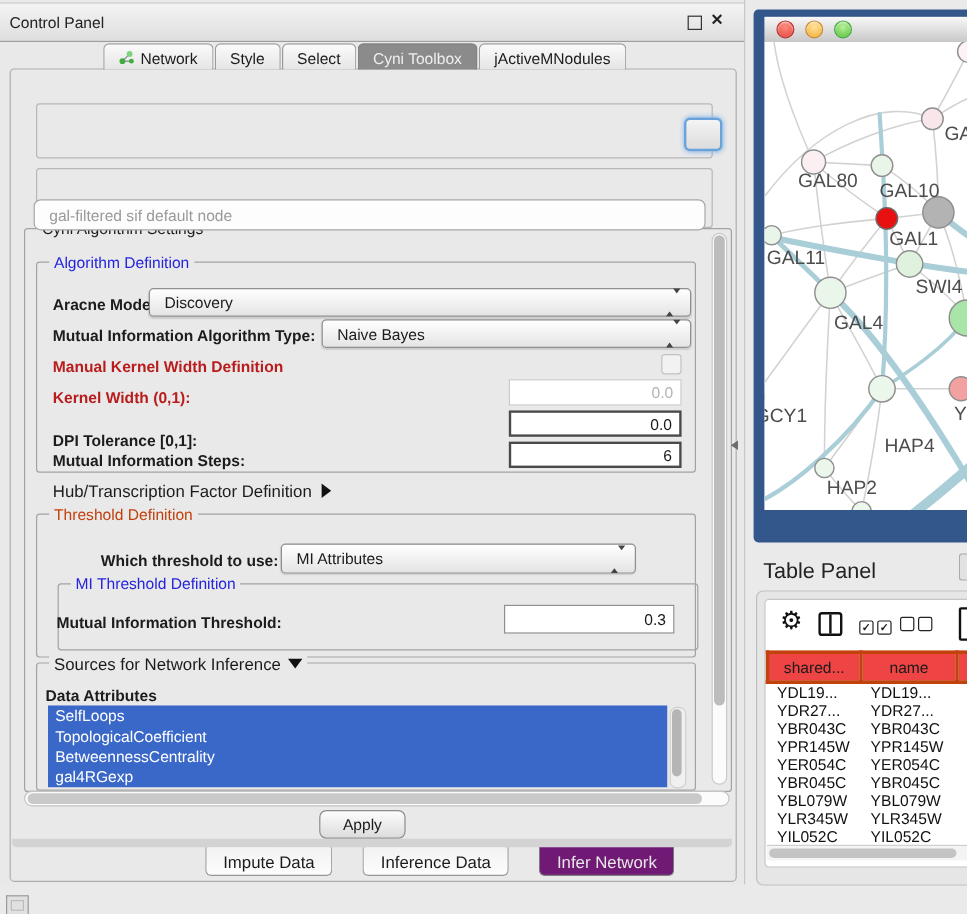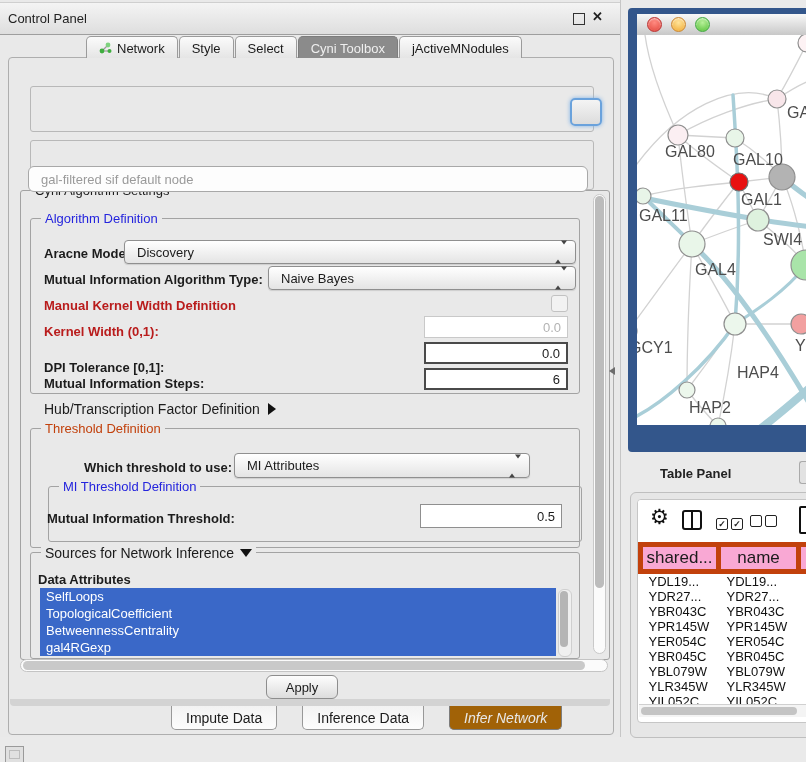--- a/index.html
+++ b/index.html
@@ -64,50 +64,50 @@
   #v-thumb{position:absolute;left:1px;top:1px;width:9px;height:392px;background:#bcbcbc;border-radius:5px;}
   #h-scroll{left:20px;top:659px;width:588px;height:13px;background:#fbfbfb;border:1px solid #c4c4c4;border-radius:7px;box-sizing:border-box;}
   #h-thumb{position:absolute;left:2px;top:1px;width:562px;height:9px;background:#c9c9c9;border-radius:5px;}
   
   #apply-btn{left:266px;top:675px;width:70px;height:22px;border:1px solid #8d8d8d;border-radius:6px;
     background:linear-gradient(#fdfdfd,#dcdcdc);font-size:13px;display:flex;align-items:center;justify-content:center;}
   #bottom-strip{left:10px;top:699px;width:600px;height:7px;background:#d3d3d3;border-radius:0 0 4px 4px;}
   #bottom-tabs{left:148px;top:706px;height:24px;display:flex;}
   .btab{border:1px solid #989898;border-top:none;border-radius:0 0 5px 5px;margin-right:2px;background:linear-gradient(#f2f2f2,#fdfdfd);
     padding:4px 14px 3px 14px;font-size:14px;white-space:nowrap;margin-left:23px;}
-  .btab.selected{background:#a16207;color:#e8e8e8;border-color:#7d7d7d;font-style:italic;}
+  .btab.selected{background:#701a75;color:#e8e8e8;border-color:#7d7d7d;}
   #mini-square{left:5px;top:746px;width:17px;height:15px;border:1px solid #9a9a9a;background:#e0e0e0;}
   #mini-square:after{content:"";position:absolute;left:3px;top:3px;width:9px;height:7px;border:1px solid #bcbcbc;}
   
   #net-window{left:628px;top:8px;width:190px;height:444px;background:#33568b;border-radius:4px 0 0 4px;}
   #net-titlebar{position:absolute;left:9px;top:6px;right:0;height:21px;background:linear-gradient(#f8f8f8,#c8c8c8);
     border-bottom:1px solid #8d8d8d;display:flex;align-items:center;gap:9px;padding-left:10px;}
   .tl{width:13px;height:13px;border-radius:50%;box-shadow:inset 0 1px 2px rgba(255,255,255,.7);}
   .tl.red{background:radial-gradient(circle at 50% 35%,#ff8a80,#e0443a);border:1px solid #b33;}
   .tl.yellow{background:radial-gradient(circle at 50% 35%,#ffe49a,#f0a72e);border:1px solid #c83;}
   .tl.green{background:radial-gradient(circle at 50% 35%,#b8f09a,#52bf33);border:1px solid #4a4;}
   #net-canvas{position:absolute;left:9px;top:27px;right:0;height:390px;background:#ffffff;overflow:hidden;}
   .nlabel{position:absolute;font-size:16px;color:#4d4d4d;white-space:nowrap;}
   #divider-arrow{left:609px;top:367px;width:0;height:0;border-top:4px solid transparent;border-bottom:4px solid transparent;border-right:6px solid #6d6d6d;}
   
-  #tp-title{left:660px;top:466px;font-size:13px;color:#222;font-weight:bold;}
+  #tp-title{left:636px;top:466px;font-size:18px;color:#222;}
   #tp-part-btn{left:799px;top:461px;width:12px;height:21px;border:1px solid #aaaaaa;border-right:none;border-radius:3px 0 0 3px;background:#e2e2e2;}
   #tp-body{left:630px;top:492px;width:188px;height:244px;background:#e6e6e6;border:1px solid #bfbfbf;border-radius:6px;}
   #tp-white{position:absolute;left:6px;top:6px;width:178px;height:222px;background:#ffffff;border:1px solid #c6c6c6;border-radius:4px;overflow:hidden;}
   #tp-toolbar{position:absolute;left:0;top:0;width:100%;height:40px;background:#ffffff;}
   #icon-gear{position:absolute;left:12px;top:5px;font-size:21px;color:#111;}
   #icon-split{position:absolute;left:44px;top:10px;width:16px;height:16px;border:2.5px solid #111;border-radius:3px;}
   #icon-split:after{content:"";position:absolute;left:6.5px;top:0;width:2.5px;height:16px;background:#111;}
   .cb-ico{display:inline-block;width:10px;height:10px;border:1.5px solid #222;border-radius:2px;font-size:9px;line-height:10px;text-align:center;font-weight:bold;color:#222;margin-right:3px;background:#fff;}
   #icon-checks{position:absolute;left:78px;top:13px;}
   #icon-unchecks{position:absolute;left:112px;top:13px;}
   #icon-doc{position:absolute;left:161px;top:6px;width:18px;height:24px;border:2.5px solid #111;border-radius:2px;background:#fff;}
   #icon-doc:after{content:"";position:absolute;right:-2px;top:-2px;width:0;height:0;border-left:7px solid transparent;border-top:7px solid #fff;border-right:2px solid #fff;}
   #tp-table{position:absolute;left:0;top:42px;width:200px;border-collapse:collapse;table-layout:fixed;}
-  #tp-table th{background:#f9a8d4;border:5px solid #c2410c;font-size:17px;font-weight:normal;height:20px;overflow:hidden;white-space:nowrap;}
+  #tp-table th{background:#ef4444;border:3px solid #c2410c;font-size:13px;font-weight:normal;height:20px;overflow:hidden;white-space:nowrap;}
   #tp-table td{font-size:13px;height:14.6px;padding:0 0 0 8px;white-space:nowrap;overflow:hidden;color:#111;}
   #tp-hscroll{position:absolute;left:1px;top:204px;width:176px;height:12px;background:#f4f4f4;border-top:1px solid #d0d0d0;}
   #tp-hthumb{position:absolute;left:2px;top:2px;width:156px;height:8px;background:#c4c4c4;border-radius:4px;}
   
   .net-ico{width:13px;height:12px;display:inline-block;}
 </style>
 </head>
 <body>
 
 <div class="abs" id="control-panel">
@@ -186,21 +186,21 @@
   </div>
   <span class="flabel" style="left:84px;top:460px;">Which threshold to use:</span>
   <div class="combo" style="left:234px;top:453px;width:296px;height:25px;">
     <span>MI Attributes</span>
     <span class="spin"><span class="tri-up"></span><span class="tri-dn"></span></span>
   </div>
   <div class="abs gbox" style="left:38px;top:486px;width:532px;height:54px;margin-left:10px;">
     <span class="glabel blue">MI Threshold Definition</span>
   </div>
   <span class="flabel" style="left:47px;top:511px;">Mutual Information Threshold:</span>
-  <div class="field" style="left:420px;top:504px;width:142px;height:24px;border:1px solid #8f8f8f;">0.5</div>
+  <div class="field" style="left:420px;top:504px;width:142px;height:24px;border:1px solid #8f8f8f;">0.3</div>
 
   <div class="abs gbox" style="left:30px;top:552px;width:548px;height:105px;">
     <span class="glabel" style="font-size:14px;">
       <span>Sources for Network Inference</span><span class="tri-down-b"></span>
     </span>
   </div>
   <span class="flabel" style="left:38px;top:572px;">Data Attributes</span>
   <div class="abs" id="attr-list">
     <div class="attr-item">SelfLoops</div>
     <div class="attr-item">TopologicalCoefficient</div>

